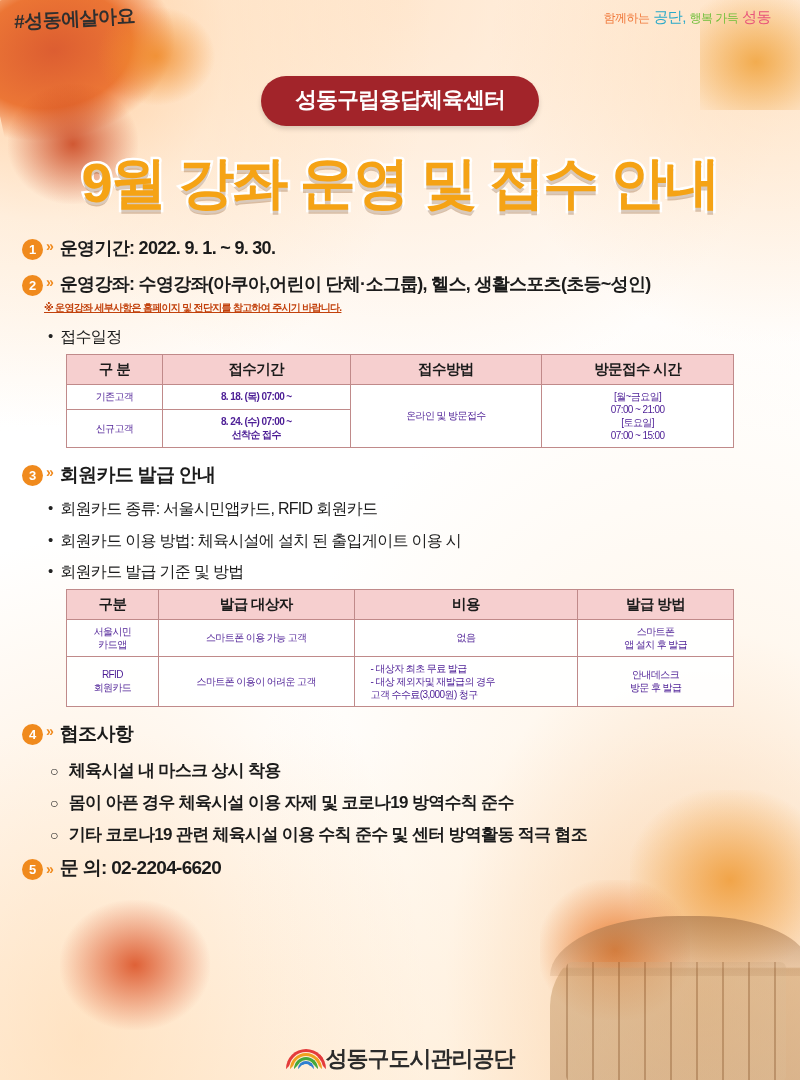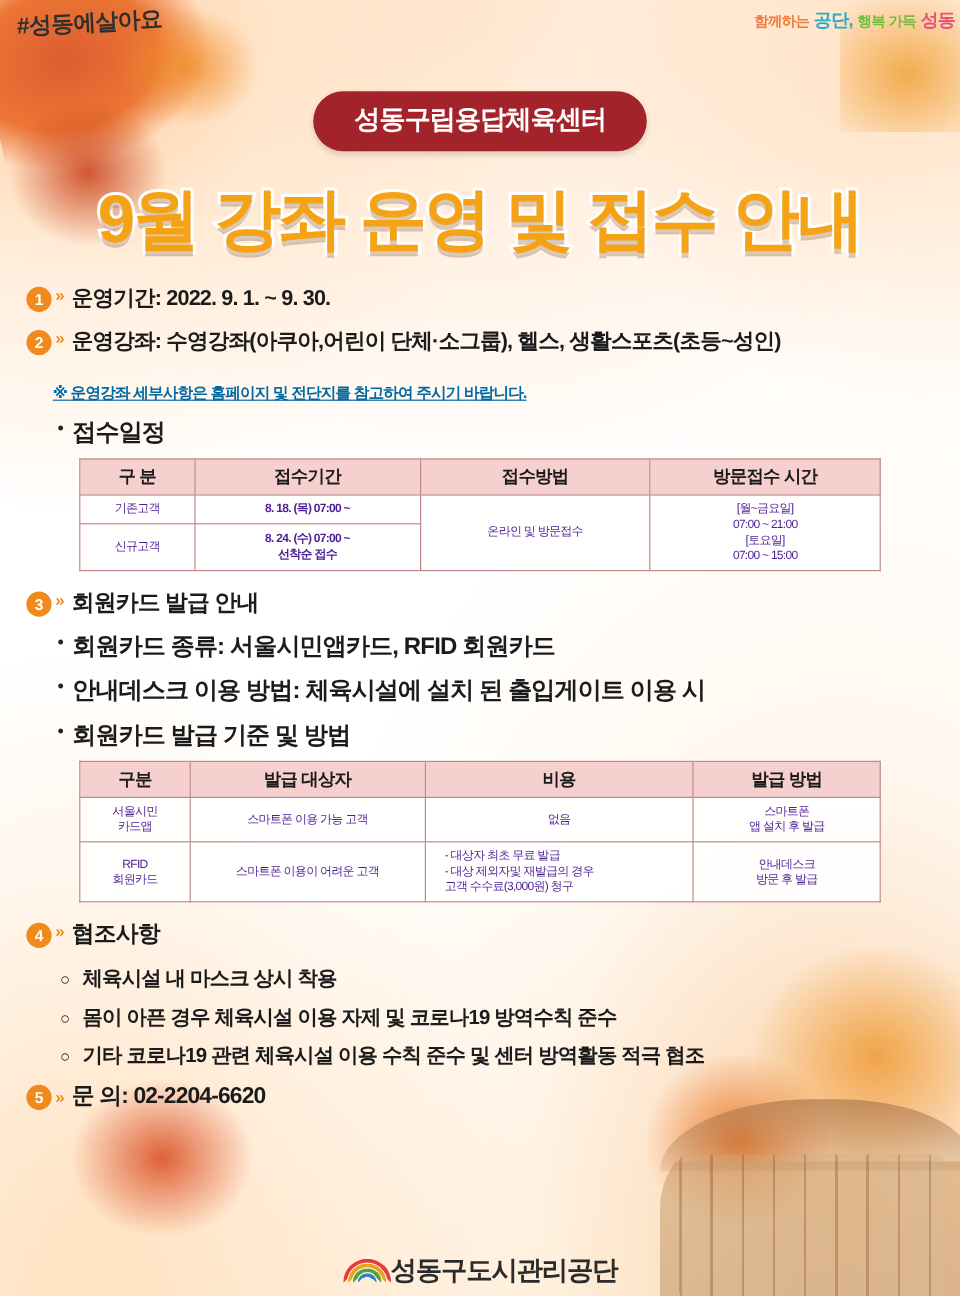--- a/index.html
+++ b/index.html
@@ -61,22 +61,22 @@
   
   .page { position:relative; z-index:2; width:800px; height:1080px; }
 
   .hashtag {
     position:absolute; left:14px; top:6px;
     font-size:19px; font-weight:bold; color:#2f2f2f;
     letter-spacing:-0.5px;
     transform: rotate(-3deg);
   }
   .corp-mark {
-    position:absolute; right:4px; top:8px;
-    font-size:15px; font-weight:bold; letter-spacing:-0.5px;
+    position:absolute; right:29px; top:8px;
+    font-size:15px; font-weight:normal; letter-spacing:-0.5px;
     white-space:nowrap;
   }
   .corp-mark .a { color:#f0793b; font-size:12px; }
   .corp-mark .b { color:#2aa9c9; }
   .corp-mark .c { color:#6fbf3a; font-size:12px; }
   .corp-mark .d { color:#e8537a; }
 
   .pill {
     position:absolute; left:50%; transform:translateX(-50%);
     top:76px;
@@ -110,27 +110,27 @@
     background:#f08a1d; color:#fff;
     font-size:13px; font-weight:bold;
     display:flex; align-items:center; justify-content:center;
     margin-top:3px;
   }
   .chev { flex:0 0 auto; color:#f08a1d; font-size:14px; font-weight:bold; margin:2px 6px 0 3px; }
 
   .line-txt { font-size:18px; font-weight:bold; color:#1b1b1b; letter-spacing:-0.7px; line-height:1.35; }
 
   .note {
-    padding-left:44px; color:#0369a1; font-size:13px; font-weight:bold;
-    letter-spacing:-0.7px; text-decoration:underline; margin:22px 0 10px;
+    padding-left:44px; color:#c2410c; font-size:10px; font-weight:bold;
+    letter-spacing:-0.7px; text-decoration:underline; margin:4px 0 10px;
   }
 
   .bullet-row { display:flex; padding-left:48px; margin-bottom:4px; align-items:flex-start; }
   .bullet-dot { margin-right:7px; font-size:15px; line-height:1.45; color:#222; }
-  .bullet-txt { font-size:20px; color:#1b1b1b; letter-spacing:-0.7px; line-height:1.45; font-weight:bold; }
+  .bullet-txt { font-size:16px; color:#1b1b1b; letter-spacing:-0.7px; line-height:1.45; font-weight:normal; }
 
   table.tbl {
     border-collapse:collapse;
     margin:6px auto 0;
     background:rgba(255,255,255,0.92);
   }
   table.tbl th, table.tbl td {
     border:1px solid #c08a8a;
     text-align:center;
     vertical-align:middle;
@@ -254,21 +254,21 @@
       <div class="chev">»</div>
       <div class="line-txt" style="font-size:19px;">회원카드 발급 안내</div>
     </div>
 
     <div class="bullet-row" style="margin-bottom:8px;">
       <span class="bullet-dot">•</span>
       <span class="bullet-txt">회원카드 종류: 서울시민앱카드, RFID 회원카드</span>
     </div>
     <div class="bullet-row" style="margin-bottom:8px;">
       <span class="bullet-dot">•</span>
-      <span class="bullet-txt">안내데스크 이용 방법: 체육시설에 설치 된 출입게이트 이용 시</span>
+      <span class="bullet-txt">회원카드 이용 방법: 체육시설에 설치 된 출입게이트 이용 시</span>
     </div>
     <div class="bullet-row" style="margin-bottom:4px;">
       <span class="bullet-dot">•</span>
       <span class="bullet-txt">회원카드 발급 기준 및 방법</span>
     </div>
 
     <table class="tbl" style="width:668px;">
       <thead>
         <tr>
           <th style="width:92px;">구분</th>

